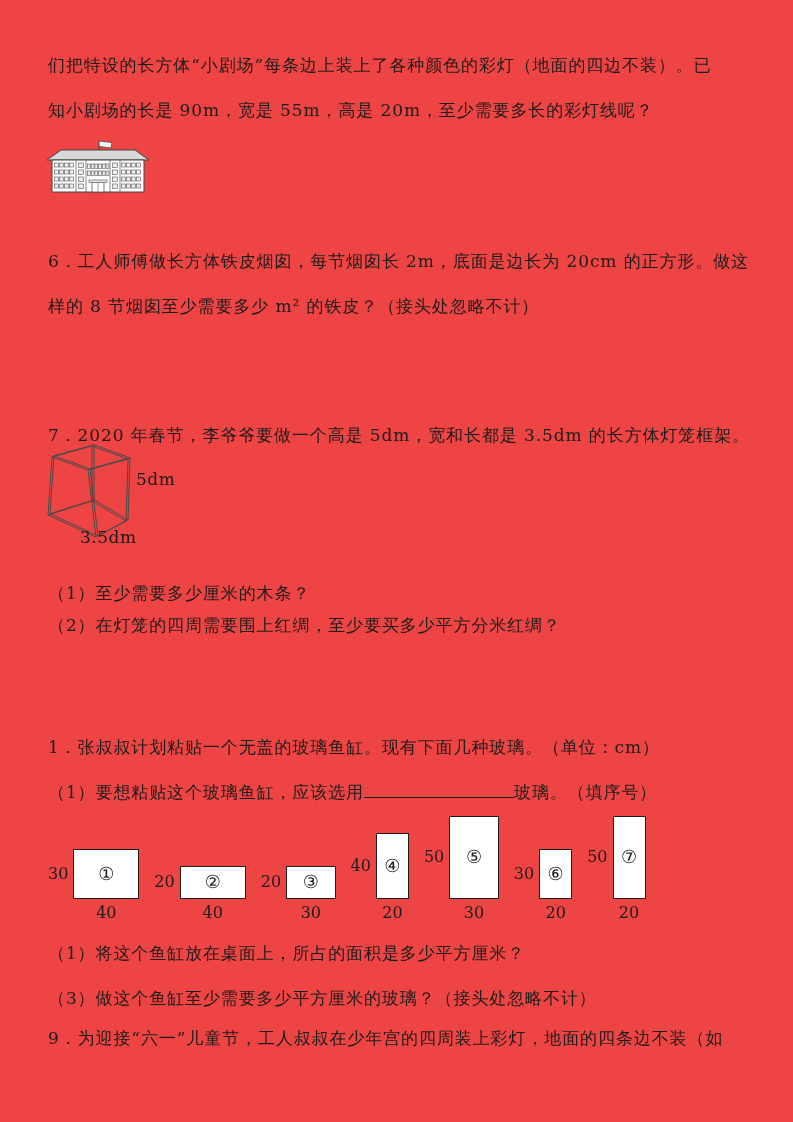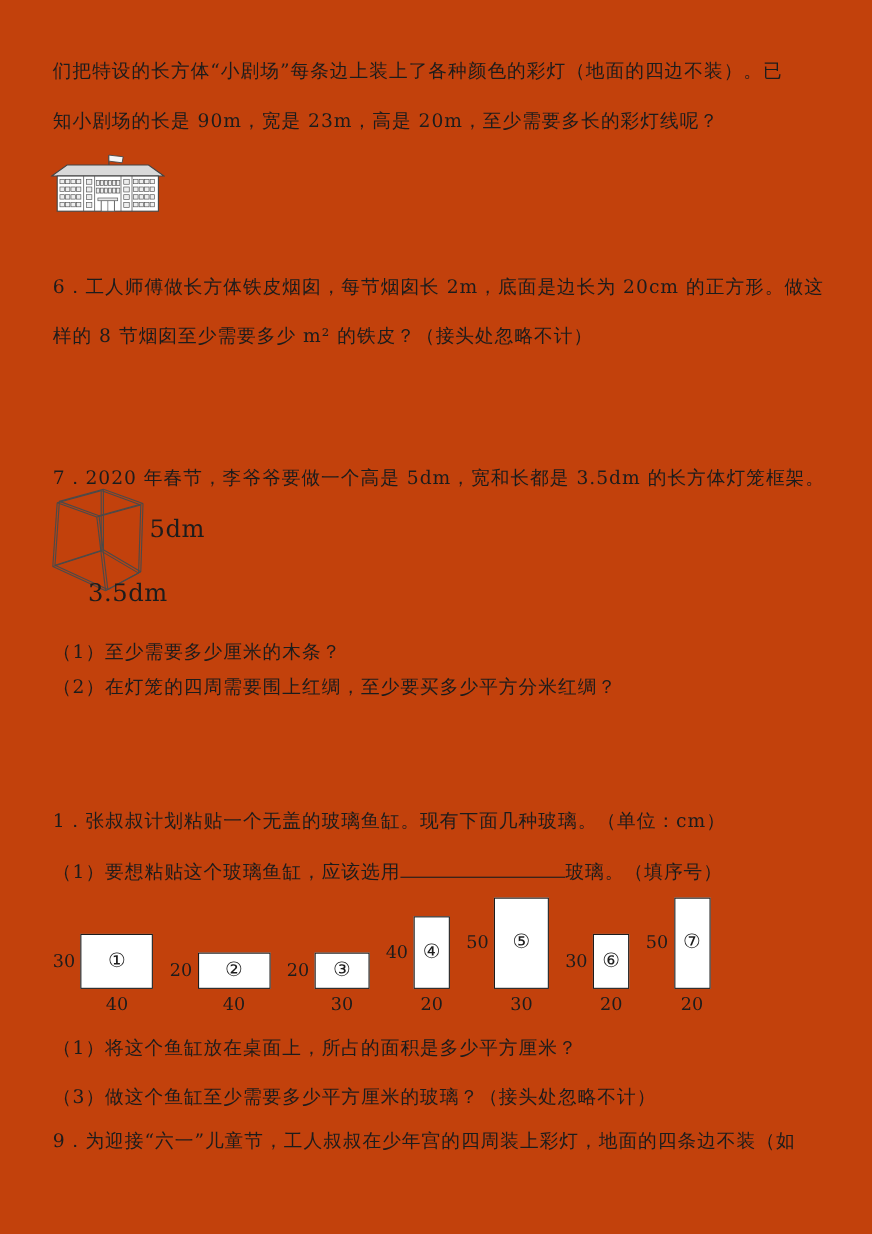--- a/index.html
+++ b/index.html
@@ -1,19 +1,19 @@
 <!DOCTYPE html>
 <html><head>
 <meta charset="utf-8">
 <style>
   html,body{margin:0;padding:0;background:#888;}
   .page{
     position:relative;
     width:793px;height:1122px;
-    background:#c2410c;
+    background:#ef4444;
     margin:0 auto;
     font-family:"DejaVu Serif","Liberation Serif",serif;
     color:#1c1c1c;
     overflow:hidden;
   }
   .tline{
     position:absolute;
     left:48px;
     font-size:17px;
     letter-spacing:0.9px;
@@ -37,21 +37,21 @@
     height:1em;
     vertical-align:baseline;
   }
   
   .building{position:absolute;left:46px;top:138px;width:104px;height:56px;}
   
   .cubefig{position:absolute;left:44px;top:443px;width:175px;height:108px;}
   .cubefig svg{position:absolute;left:0;top:0;}
   .dim-label{
     position:absolute;
-    font-size:22px;
+    font-size:17px;
     letter-spacing:0.5px;
     white-space:nowrap;
   }
   .dim-h{left:92px;top:26px;}
   .dim-w{left:0px;top:84px;margin-left:36px;}
   
   .glasses-row{
     position:absolute;
     left:48px;
     top:816px;
@@ -82,21 +82,21 @@
     height:16px;
   }
 </style>
 </head>
 <body>
 
 <div class="page">
 
   <div class="para" style="top:43px">
     <div>们把特设的长方体“小剧场”每条边上装上了各种颜色的彩灯（地面的四边不装）。已</div>
-    <div>知小剧场的长是 90m，宽是 23m，高是 20m，至少需要多长的彩灯线呢？</div>
+    <div>知小剧场的长是 90m，宽是 55m，高是 20m，至少需要多长的彩灯线呢？</div>
   </div>
 
   <div class="building">
     <svg width="104" height="56" viewBox="0 0 104 56">
 
       <line x1="53" y1="12" x2="53" y2="3" stroke="#444" stroke-width="1"></line>
       <polygon points="53,3 66,4.5 65,10 53,8.5" fill="#f4f4f4" stroke="#444" stroke-width="0.8"></polygon>
 
       <polygon points="1,22 103,22 89,12 15,12" fill="#d9d9d9" stroke="#444" stroke-width="1"></polygon>
 

